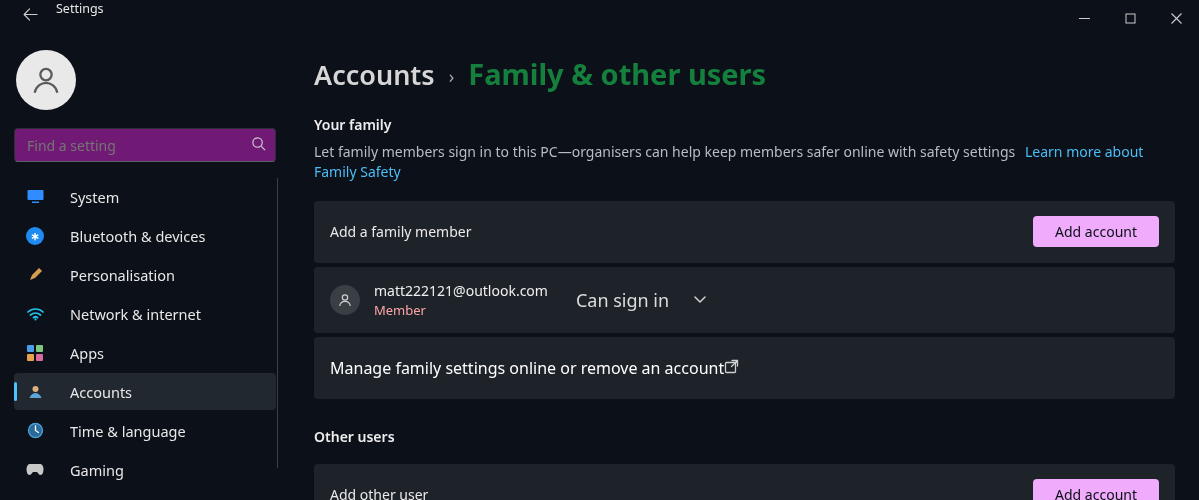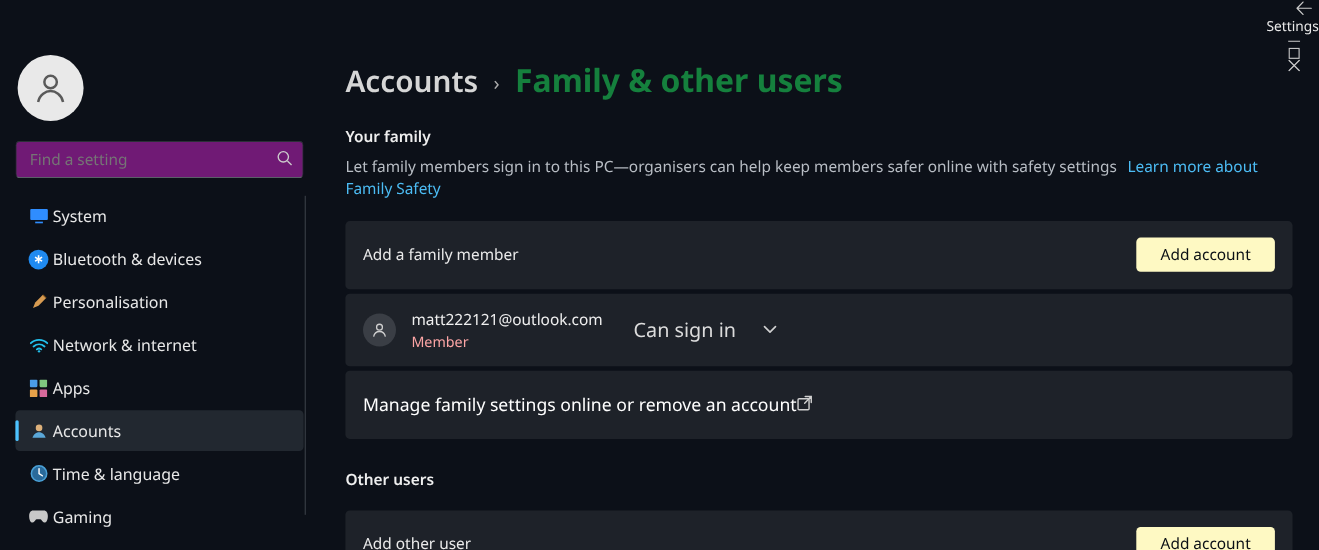--- a/index.html
+++ b/index.html
@@ -1,39 +1,39 @@
 <!DOCTYPE html>
 <html><head>
 <meta charset="utf-8">
 <style>
   * { box-sizing: border-box; margin: 0; padding: 0; font-family: "Segoe UI", system-ui, sans-serif; }
   html, body { width: 1199px; height: 500px; background: #0c1018; color: #fff; overflow: hidden; }
 
   
-  .titlebar { height: 36px; display: flex; align-items: flex-end; padding-left: 16px; flex-direction: column; }
+  .titlebar { height: 36px; display: flex; align-items: flex-start; padding-left: 16px; }
   .titlebar .back { width: 28px; height: 28px; display: flex; align-items: center; justify-content: center; color: #ccc; }
   .titlebar .title { font-size: 12.5px; color: #e8e8e8; margin-left: 12px; }
   .titlebar .spacer { flex: 1; }
   .winbtn { width: 46px; height: 36px; display: flex; align-items: center; justify-content: center; color: #ccc; }
 
   
   .body { display: flex; height: calc(500px - 36px); }
 
   
   .sidebar { width: 290px; padding: 10px 14px 0 14px; display: flex; flex-direction: column; position: relative; }
   .avatar-big { width: 60px; height: 60px; border-radius: 50%; background: #e9e9e9; margin: 4px 0 18px 2px; display: flex; align-items: center; justify-content: center; }
   .avatar-big svg { width: 34px; height: 34px; color: #5a5a5a; }
 
   .searchwrap { position: relative; height: 34px; margin-bottom: 16px; }
   .searchwrap input { width: 100%; height: 100%; background: #701a75; border: 1px solid #2b2f37; border-bottom: 1px solid #5a5f68; border-radius: 4px; color: #ddd; padding: 0 36px 0 12px; font-size: 14px; outline: none; }
   .searchwrap .sicon { position: absolute; right: 10px; top: 50%; transform: translateY(-50%); color: #ccc; }
 
   .navlist { display: flex; flex-direction: column; gap: 2px; position: relative; }
   .nav-scroll-divider { position: absolute; right: -2px; top: 0; width: 1px; height: 290px; background: #3a3f47; }
-  .navitem { height: 37px; display: flex; align-items: center; gap: 4px; padding: 0 12px; border-radius: 4px; color: #e8e8e8; font-size: 14.5px; cursor: default; }
+  .navitem { height: 37px; display: flex; align-items: center; gap: 26px; padding: 0 12px; border-radius: 4px; color: #e8e8e8; font-size: 14.5px; cursor: default; }
   .navitem .icon { width: 18px; height: 18px; display: flex; align-items: center; justify-content: center; font-size: 15px; }
   .navitem.active { background: #222830; position: relative; }
   .navitem.active::before { content: ""; position: absolute; left: 0; top: 9px; bottom: 9px; width: 3px; background: #4cc2ff; border-radius: 2px; }
 
   
   .ic-system   { color:#2f8dff; }
   .ic-bt       { width:18px;height:18px;border-radius:50%;background:#1f8af0;color:#fff;display:flex;align-items:center;justify-content:center;font-size:11px;font-weight:bold; }
   .ic-net      { color:#22c0ec; }
   .ic-pers     { }
   .ic-apps     { }
@@ -49,21 +49,21 @@
   .breadcrumb .page  { font-size: 29px; font-weight: 700; color: #15803d; }
 
   .section-head { font-size: 14px; font-weight: 600; color: #eee; margin-bottom: 8px; }
   .section-desc { font-size: 14px; color: #b8bdc4; margin-bottom: 18px; line-height: 1.45; }
   .section-desc a { color: #4cbcf4; text-decoration: none; margin-left: 6px; }
 
   .card { background: #1e2229; border-radius: 4px; height: 62px; display: flex; align-items: center; padding: 0 16px; margin-bottom: 4px; gap: 23px; }
   .card .label { font-size: 14px; color: #eaeaea; }
   .card .grow { flex: 1; }
 
-  .btn-primary { background: #fef9c3; color: #0b1015; font-size: 14px; font-weight: 400; border: none; border-radius: 4px; height: 31px; padding: 0 22px; cursor: pointer; }
+  .btn-primary { background: #f0abfc; color: #0b1015; font-size: 14px; font-weight: 400; border: none; border-radius: 4px; height: 31px; padding: 0 22px; cursor: pointer; }
 
   .member-row { background: #1e2229; border-radius: 4px; height: 66px; display: flex; align-items: center; padding: 0 16px; margin-bottom: 4px; gap: 14px; }
   .member-row .mavatar { width: 30px; height: 30px; border-radius: 50%; background: #3a3e45; display:flex;align-items:center;justify-content:center;color:#cfcfcf; }
   .member-row .minfo { display: flex; flex-direction: column; gap: 1px; }
   .member-row .memail { font-size: 14px; color: #efefef; }
   .member-row .mrole { font-size: 13px; color: #fca5a5; }
   .member-row .status { color: #dcdcdc; font-size: 18px; margin-right: 10px; }
   .member-row .expand { color: #d0d0d0; }
 
   .manage-row { background: #1e2229; border-radius: 4px; height: 62px; display: flex; align-items: center; padding: 0 16px; margin-bottom: 28px; }

